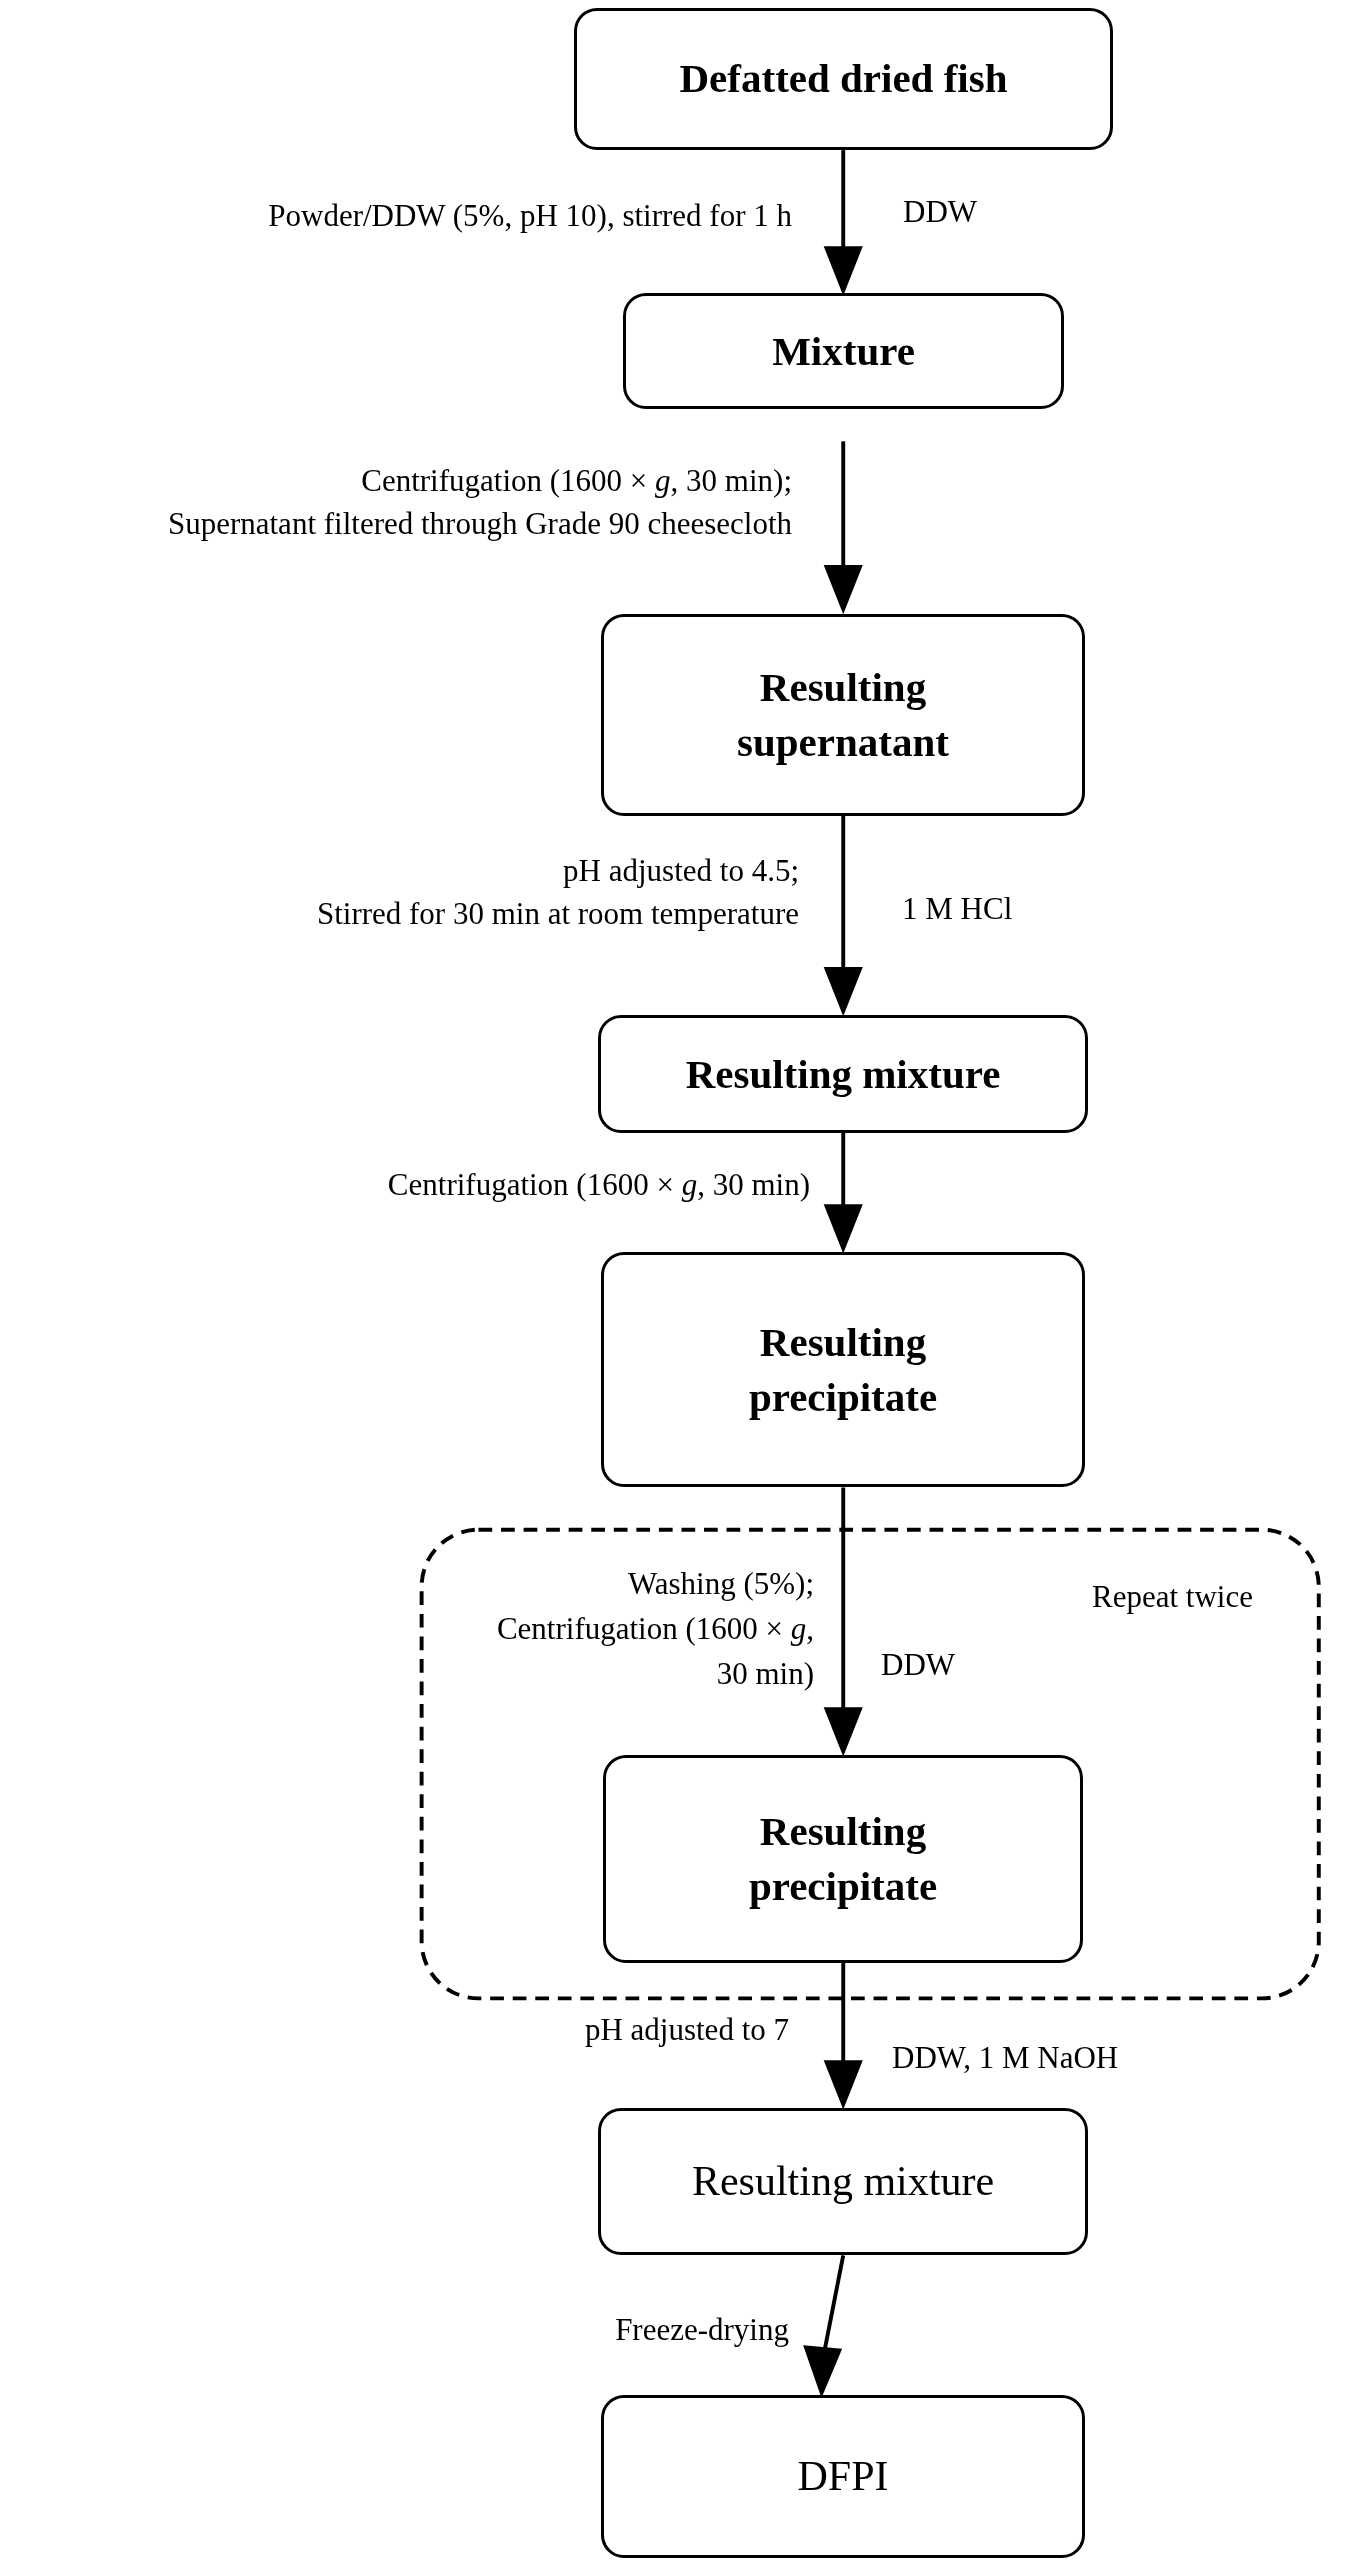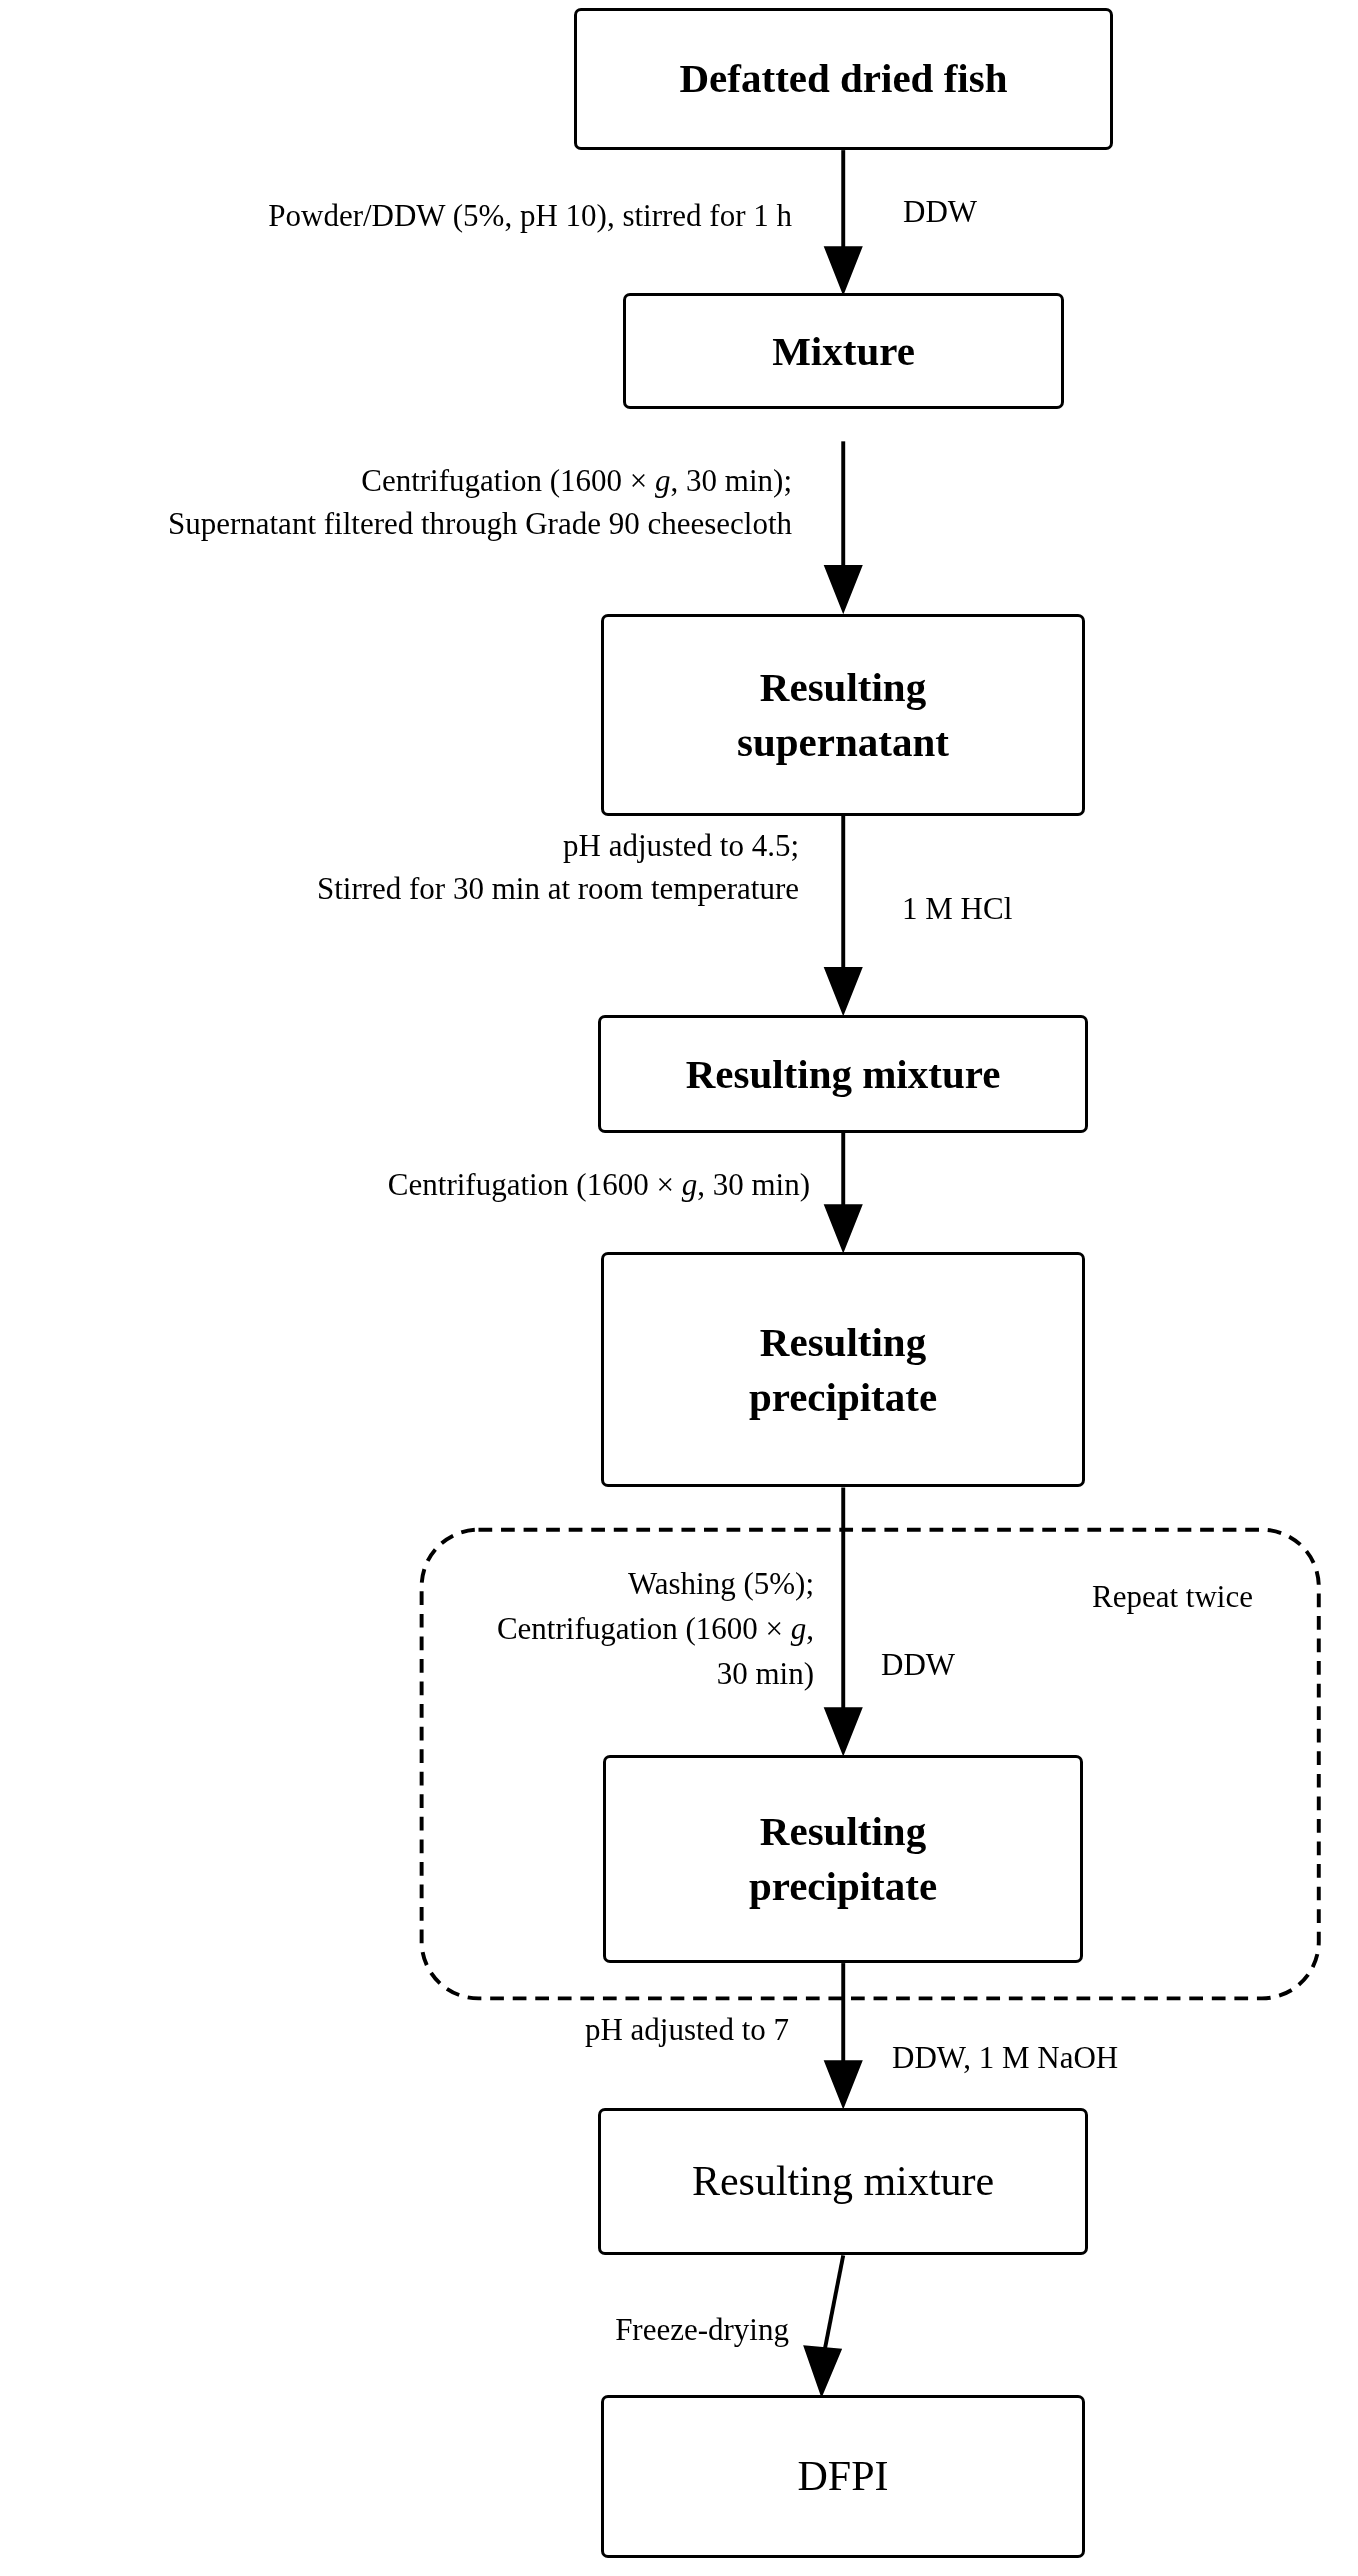--- a/index.html
+++ b/index.html
@@ -13,21 +13,21 @@
     height: 2576px;
     background: #ffffff;
     font-family: "Liberation Serif", "DejaVu Serif", serif;
     color: #000000;
     overflow: hidden;
   }
   .box {
     position: absolute;
     box-sizing: border-box;
     border: 3.9px solid #000000;
-    border-radius: 7px;
+    border-radius: 23px;
     background: #ffffff;
     display: flex;
     align-items: center;
     justify-content: center;
     text-align: center;
     font-weight: bold;
     font-size: 41px;
     line-height: 55px;
     z-index: 2;
   }
@@ -122,21 +122,21 @@
 
   <div class="note" style="left:903px; top:190px;">DDW</div>
 
   <div class="note align-right" style="right:566px; top:459px;">
     <div>
       <span>Centrifugation (1600 × </span><span class="gsym">g</span><span>, 30 min);</span>
     </div>
     <div>Supernatant filtered through Grade 90 cheesecloth</div>
   </div>
 
-  <div class="note align-right" style="right:559px; top:824px;">
+  <div class="note align-right" style="right:559px; top:849px;">
     <div>pH adjusted to 4.5;</div>
     <div>Stirred for 30 min at room temperature</div>
   </div>
 
   <div class="note" style="left:902px; top:887px;">1 M HCl</div>
 
   <div class="note align-right" style="right:548px; top:1163px;">
     <span>Centrifugation (1600 × </span><span class="gsym">g</span><span>, 30 min)</span>
   </div>
 

